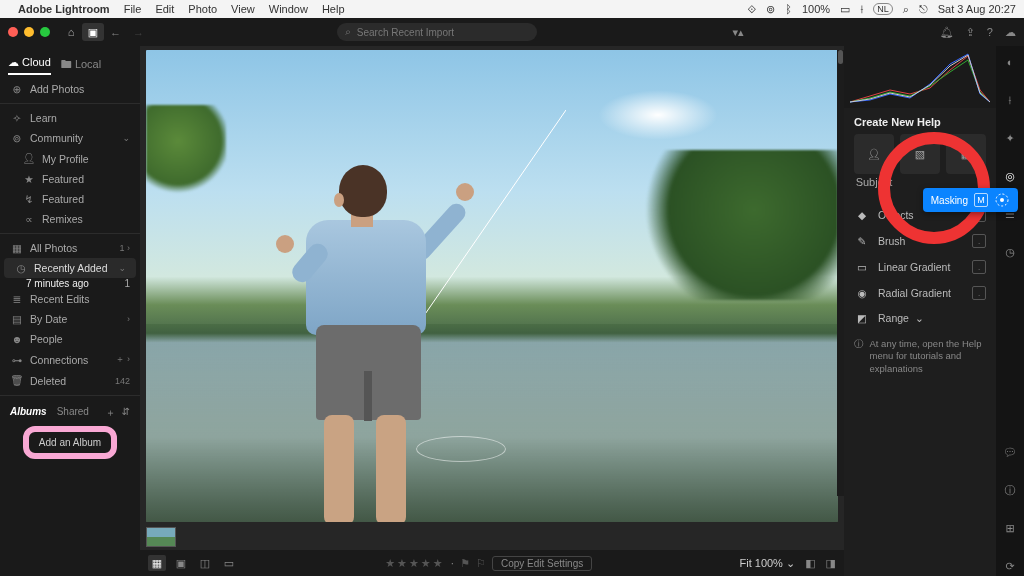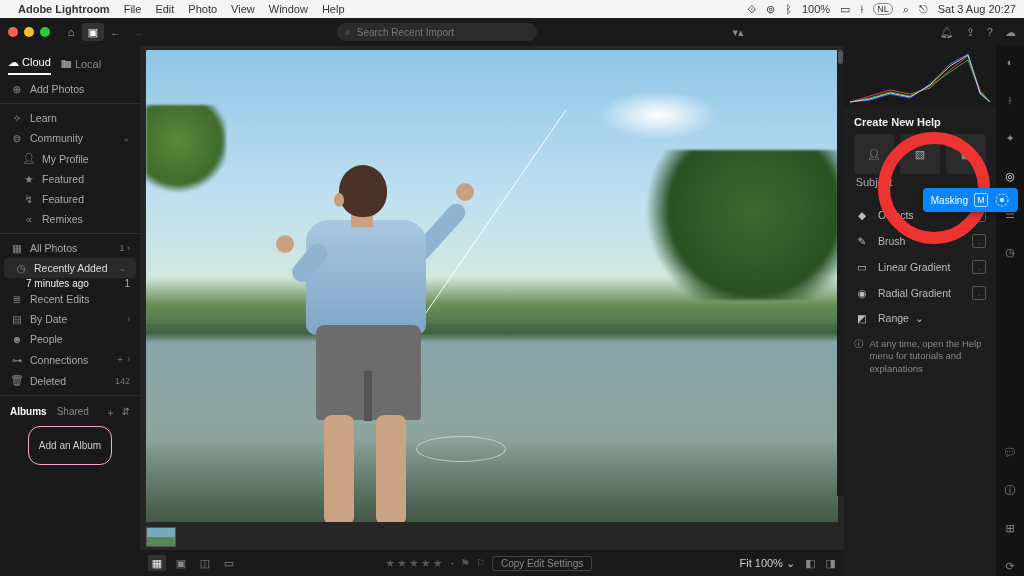--- a/index.html
+++ b/index.html
@@ -27,23 +27,23 @@
   .sb-row { display:flex; align-items:center; padding:4px 10px; color:#aaa; font-size:10.5px; cursor:pointer; }
   .sb-row .ic { width:14px; margin-right:6px; text-align:center; color:#888; }
   .sb-row.sel { background:#2a2a2a; color:#ddd; border-radius:4px; margin:0 4px; }
   .sb-row .tail { margin-left:auto; color:#777; font-size:9px; }
   .sb-sub { padding-left:26px; font-size:10px; color:#eee; display:flex; }
   .sb-sub .tail{ margin-left:auto; margin-right:10px; color:#aaa;}
   .sb-tabs { display:flex; padding:4px 8px; gap:10px; color:#888; }
   .sb-tabs .t.on { color:#fff; border-bottom:2px solid #fff; padding-bottom:2px; }
   .sb-sep { height:1px; background:#2c2c2c; margin:4px 0; }
   .sb-albumtext { color:#888; font-size:9.5px; text-align:center; padding:8px 12px; line-height:1.4; }
-  .sb-addalbum { margin:4px auto; border:1px solid #f9a8d4; color:#ccc; border-radius:12px; padding:13px 10px; width:fit-content; font-size:10px; }
+  .sb-addalbum { margin:4px auto; border:6px solid #f9a8d4; color:#ccc; border-radius:12px; padding:5px 10px; width:fit-content; font-size:10px; }
   .sb-albhead { display:flex; padding:6px 10px 2px 10px; color:#888; font-size:10px; }
-  .sb-albhead .on{ color:#fff; font-weight:600;}
+  .sb-albhead .on{ color:#fff; font-weight:600;font-style:italic;}
   .sb-albhead .ic2{ margin-left:auto; color:#888;}
 
   .canvas { flex:1; background:#262626; display:flex; flex-direction:column; position:relative; }
   .photo-wrap { flex:1; padding:4px 6px 2px 6px; position:relative; }
   .photo { width:100%; height:100%; border-radius:1px; overflow:hidden; position:relative; background:linear-gradient(180deg,#8ec5e6 0%, #bcdff0 30%, #d2e8df 48%, #6a8d58 54%, #4a6b4a 60%, #9fb8c4 62%, #c6d5d8 82%, #718572 100%); }
   .tree-left{position:absolute;left:0;top:55px;width:80px;height:90px;background:radial-gradient(circle at 40% 40%, #5b8a3a 0%, #3f6b2d 60%, rgba(0,0,0,0) 72%);filter:blur(1px);}
   .tree-right{position:absolute;right:0;top:100px;width:210px;height:150px;background:radial-gradient(circle at 60% 40%, #3d6a2e 0%, #2b5124 55%, rgba(0,0,0,0) 70%);filter:blur(1px);}
   .cloud1{position:absolute;right:120px;top:40px;width:120px;height:50px;background:radial-gradient(ellipse,#fff 0%, rgba(255,255,255,0) 70%);}
   .cloud2{position:absolute;right:40px;top:110px;width:90px;height:40px;background:radial-gradient(ellipse,#fff 0%, rgba(255,255,255,0) 70%);}
   .line{position:absolute;left:270px;top:60px;width:150px;height:210px;pointer-events:none;}

